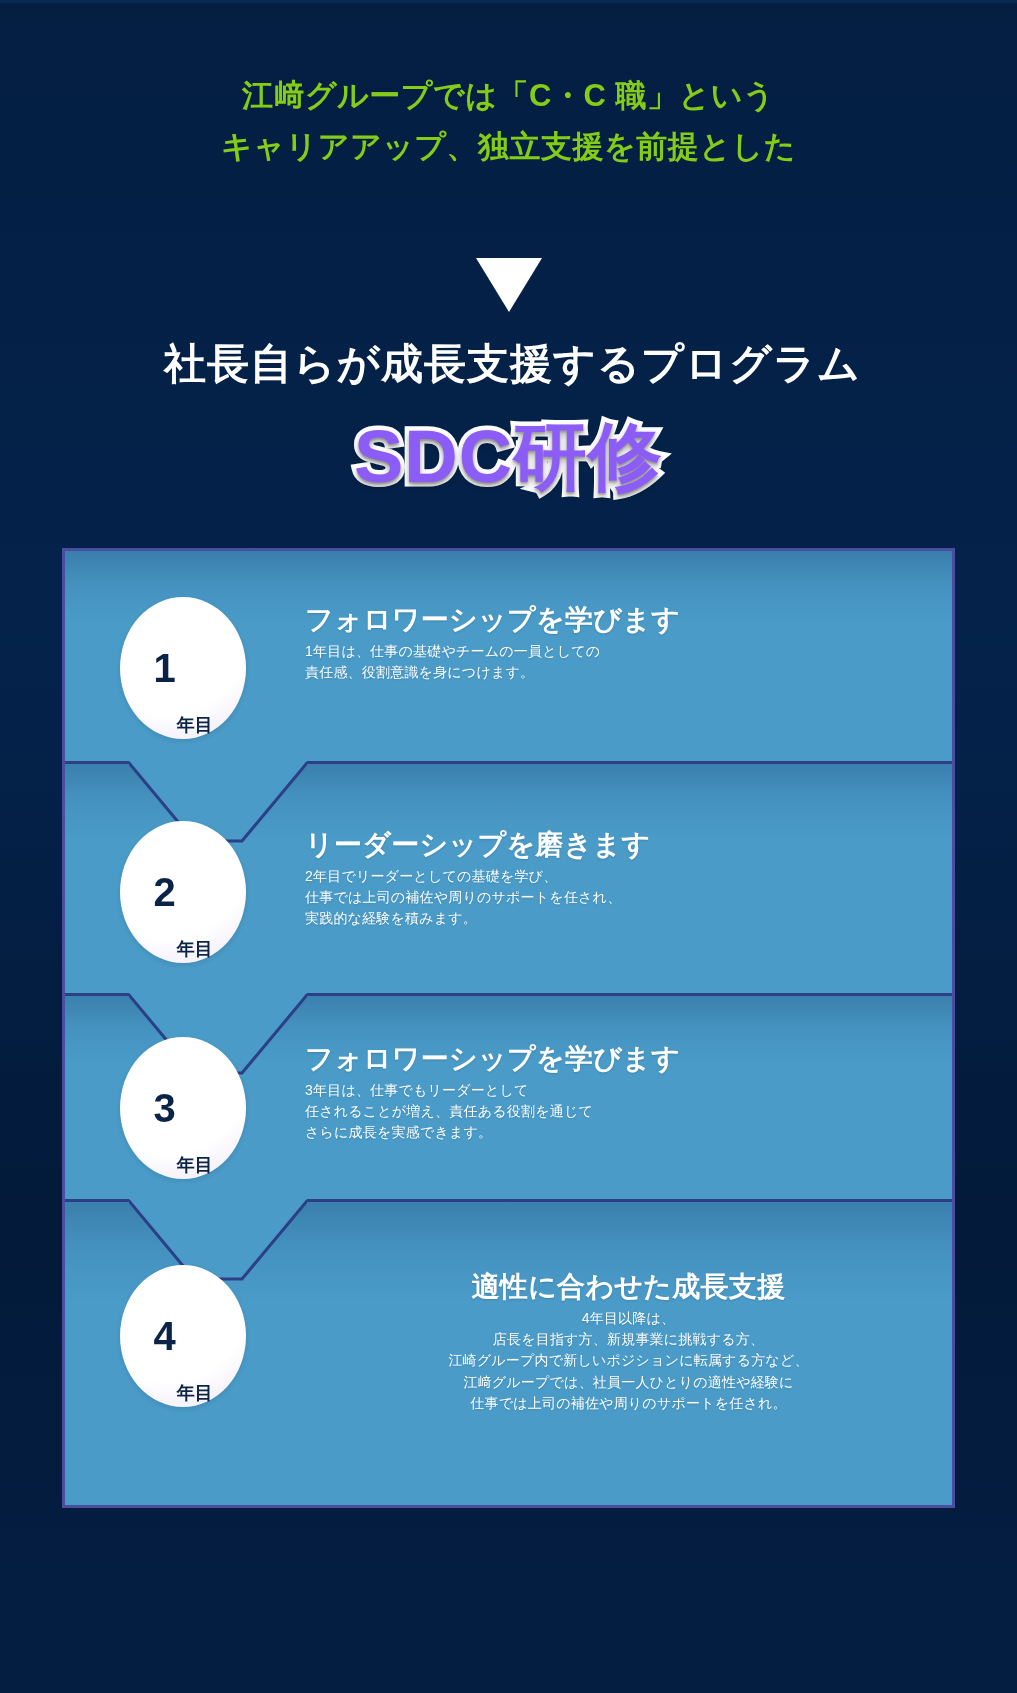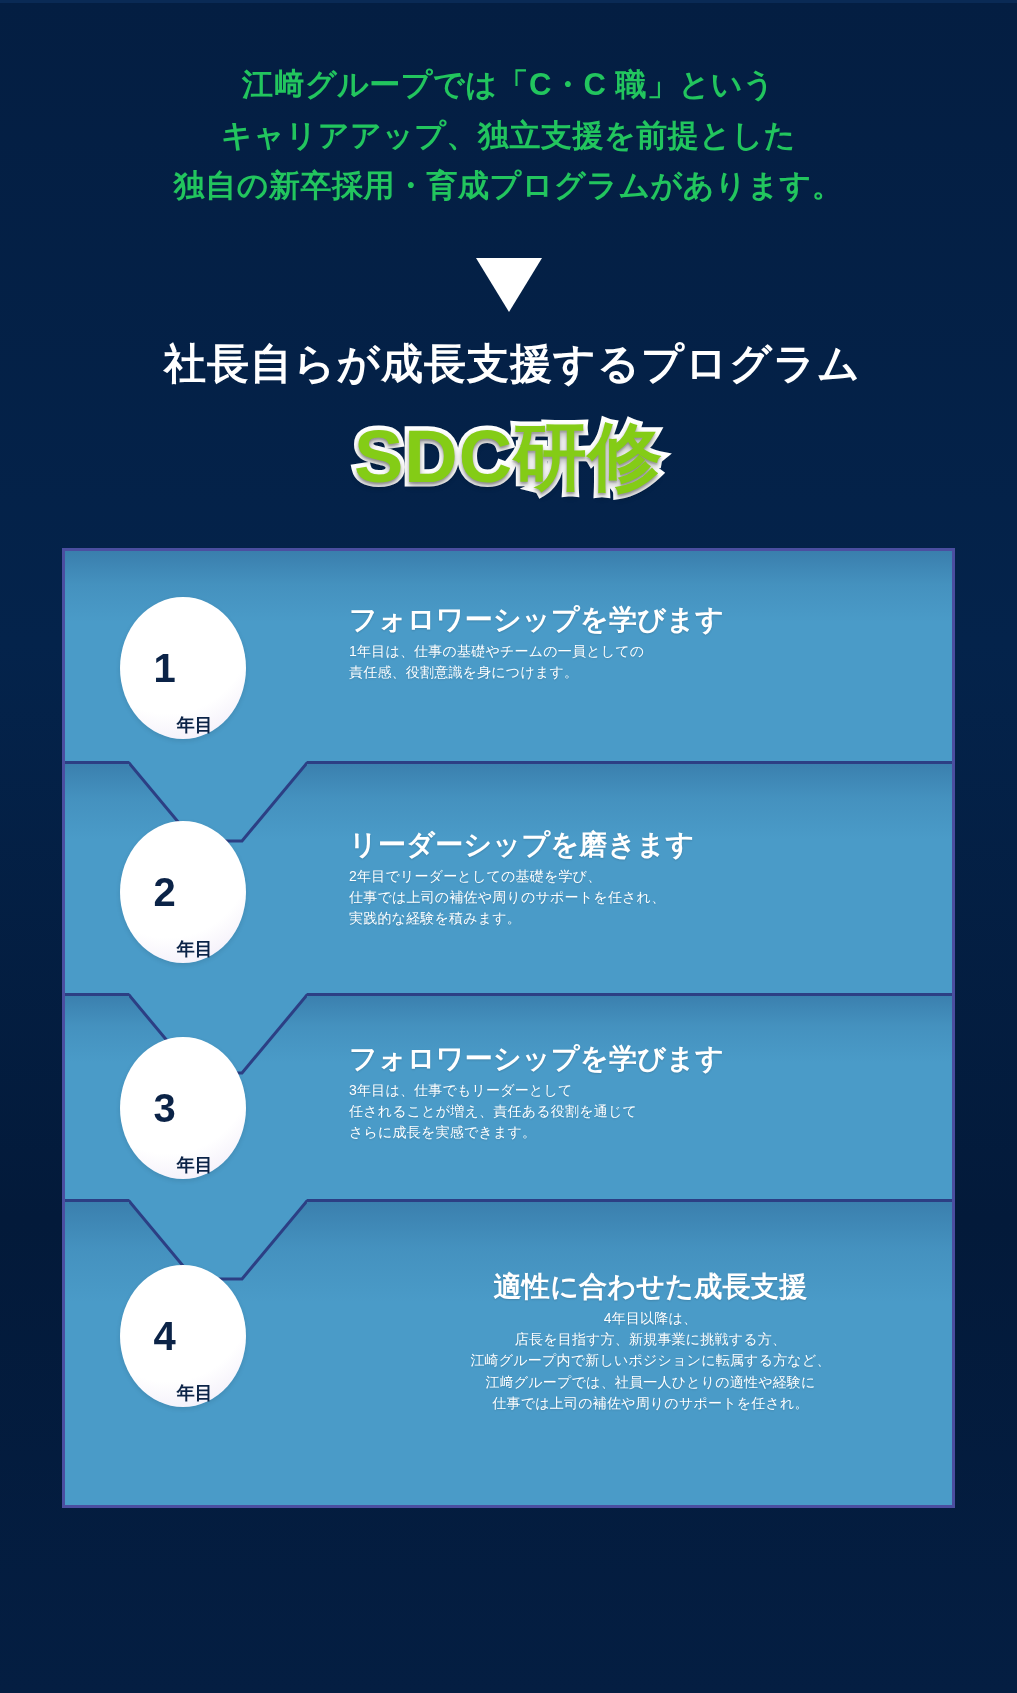--- a/index.html
+++ b/index.html
@@ -26,25 +26,25 @@
     content: "";
     position: absolute;
     left: 0; right: 0; top: 0;
     height: 3px;
     background: #0a2a55;
   }
 
   
   .intro {
     position: absolute;
-    top: 60px;
+    top: 71px;
     left: 0;
     right: 0;
     text-align: center;
-    color: #22c55e;
+    color: #84cc16;
     font-weight: bold;
     font-size: 31px;
     line-height: 1.63;
     letter-spacing: 0.5px;
   }
   .intro-line { display: block; white-space: nowrap; }
 
   
   .arrow-wrap {
     position: absolute;
@@ -79,21 +79,21 @@
   
   .big-title {
     position: absolute;
     top: 408px;
     left: 0;
     right: 0;
     text-align: center;
     font-weight: bold;
     font-size: 74px;
     letter-spacing: 1px;
-    color: #84cc16;
+    color: #8b5cf6;
     -webkit-text-stroke: 9px #ffffff;
     paint-order: stroke fill;
     text-shadow:
       0 4px 6px rgba(0,0,0,0.32),
       0 2px 2px rgba(0,0,0,0.22);
     white-space: nowrap;
   }
 
   
   .panel {
@@ -184,21 +184,20 @@
     font-weight: bold;
     font-size: 18px;
     line-height: 1;
     align-self: flex-end;
     margin-bottom: 5px;
   }
 
   .text-col {
     flex: 1 1 auto;
     color: #ffffff;
-    margin-left: 44px;
   }
   .s1 .text-col { padding-top: 51px; }
   .s2 .text-col { padding-top: 66px; }
   .s3 .text-col { padding-top: 48px; }
   .s4 .text-col { padding-top: 70px; text-align: center; }
 
   .step-title {
     font-size: 28px;
     font-weight: bold;
     line-height: 1.28;
@@ -216,21 +215,20 @@
   .step-body .bline { display: block; white-space: nowrap; }
 </style>
 </head>
 <body>
 
 <div class="page"></div>
 
 <div class="intro">
   <span class="intro-line">江﨑グループでは「C・C 職」という</span>
   <span class="intro-line">キャリアアップ、独立支援を前提とした</span>
-  <span class="intro-line">独自の新卒採用・育成プログラムがあります。</span>
 </div>
 
 <div class="arrow-wrap">
   <div class="arrow-down"></div>
 </div>
 
 <div class="headline">社長自らが成長支援するプログラム</div>
 
 <div class="big-title">SDC研修</div>
 

